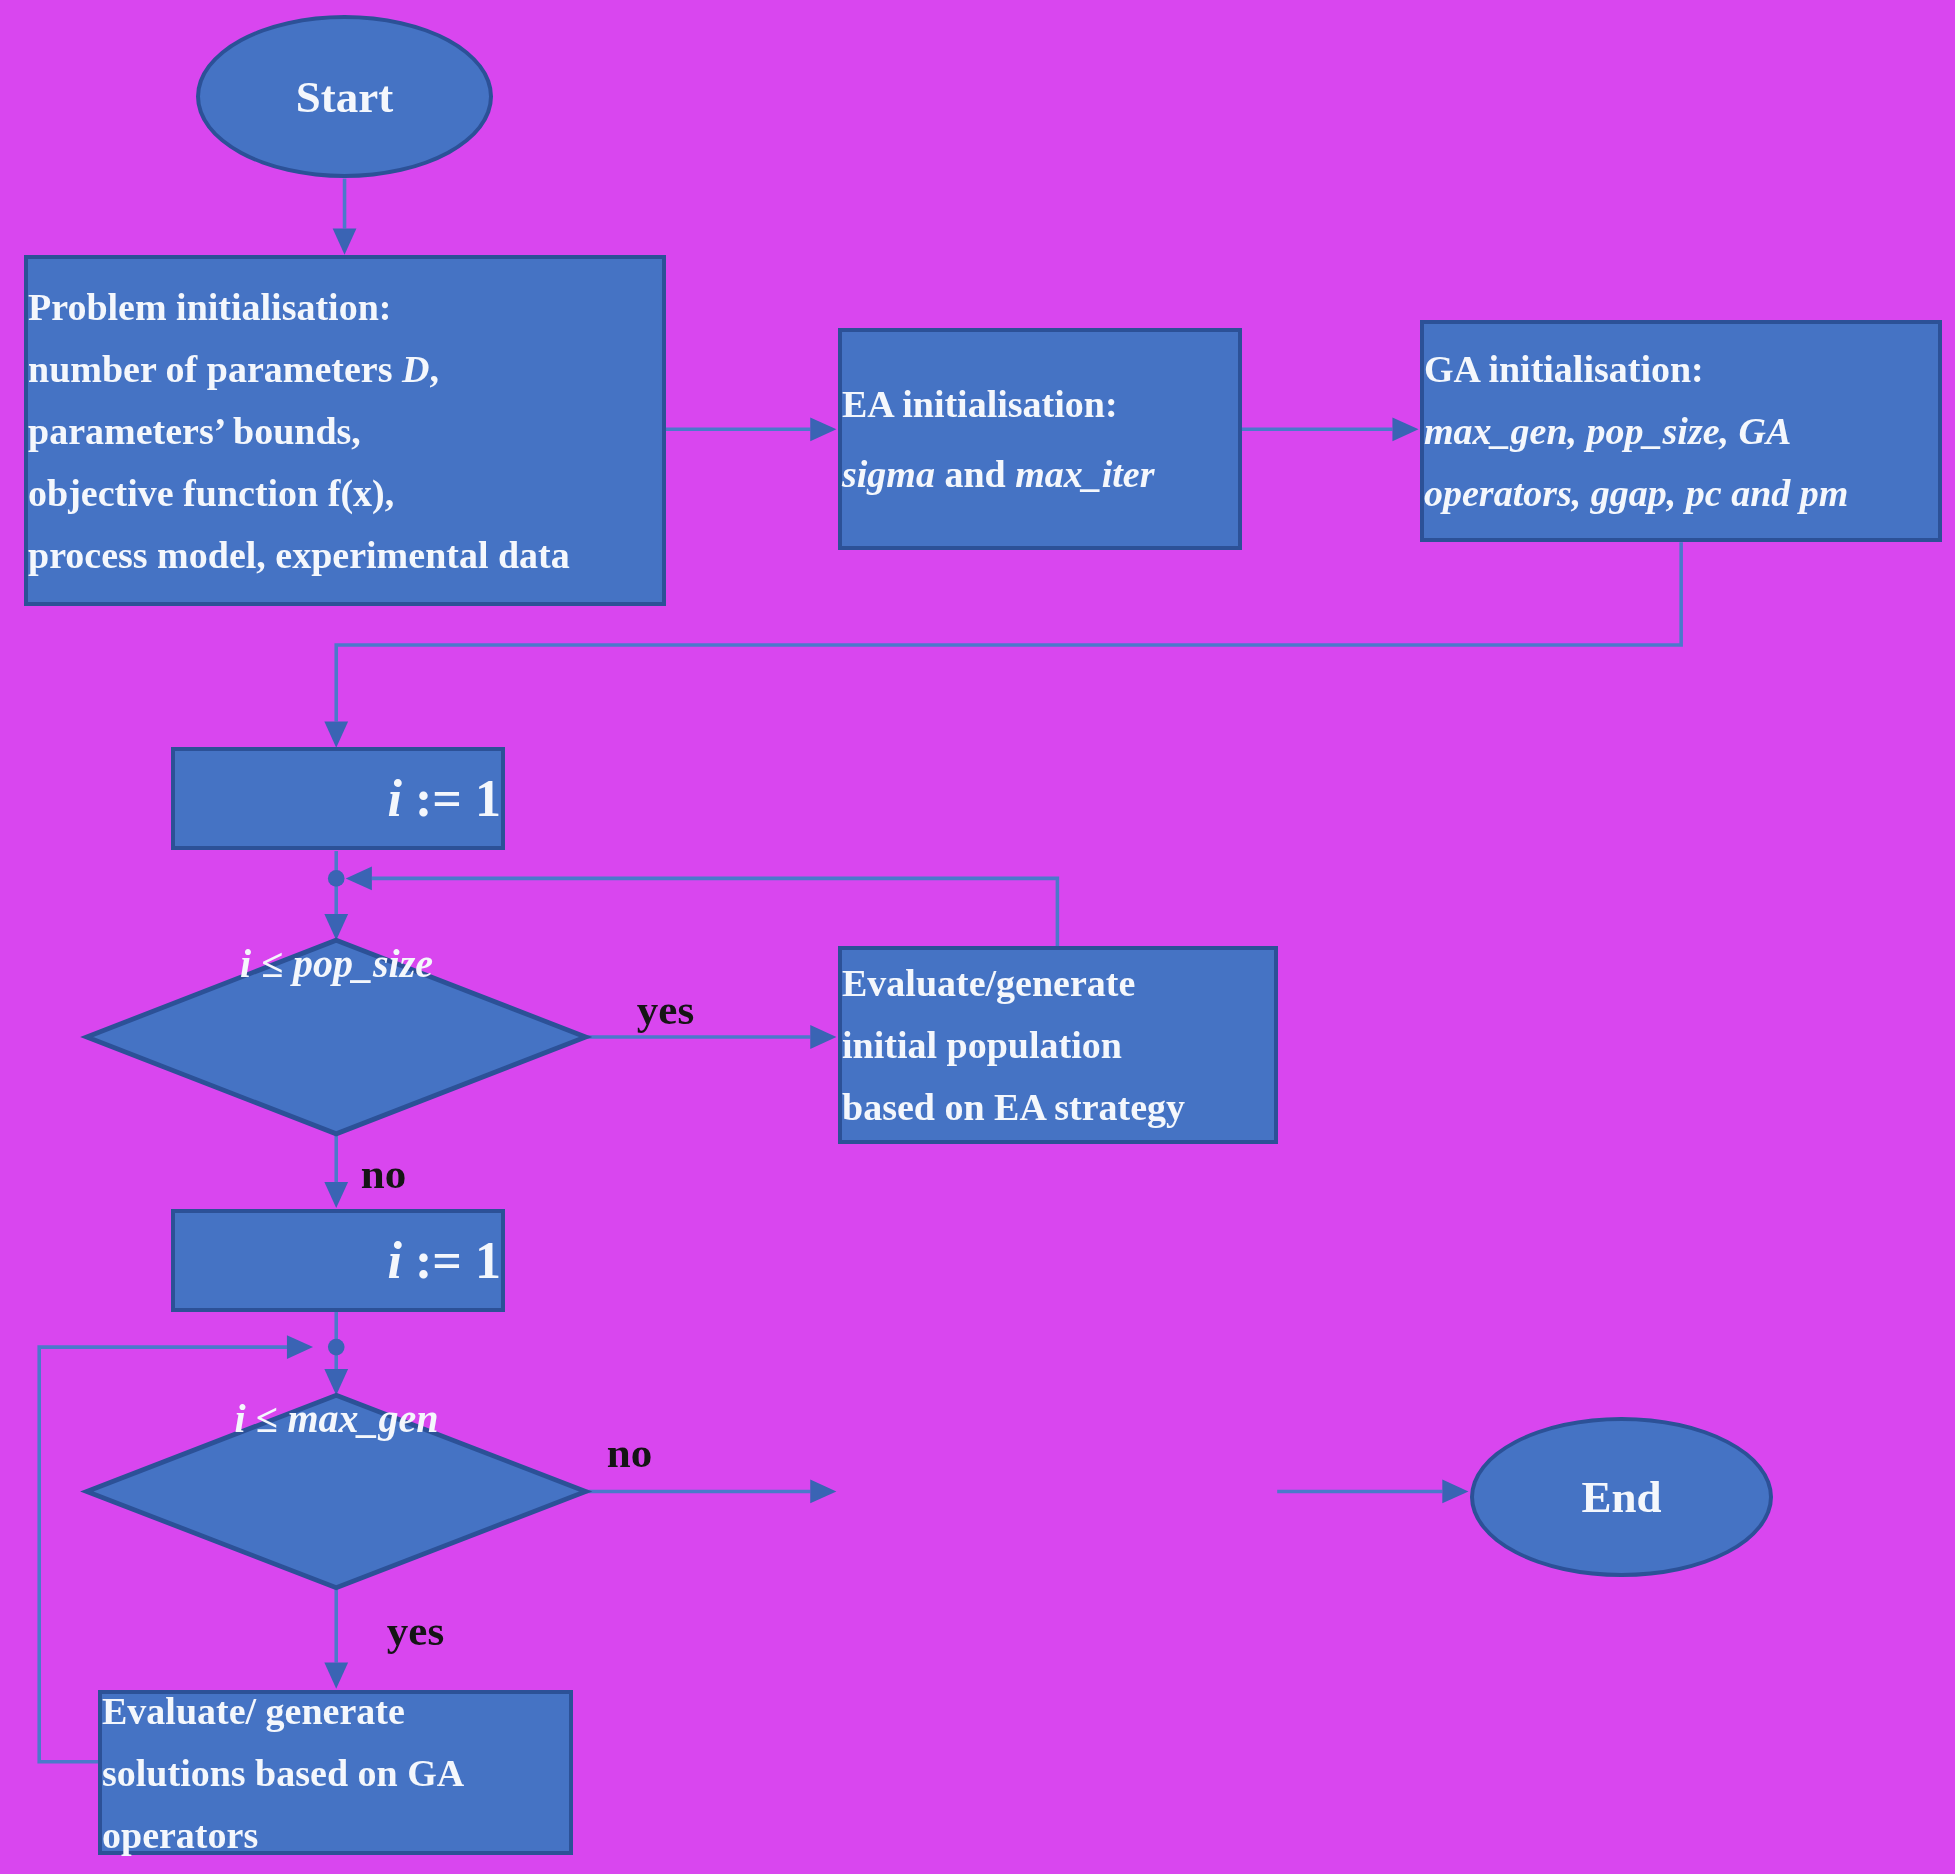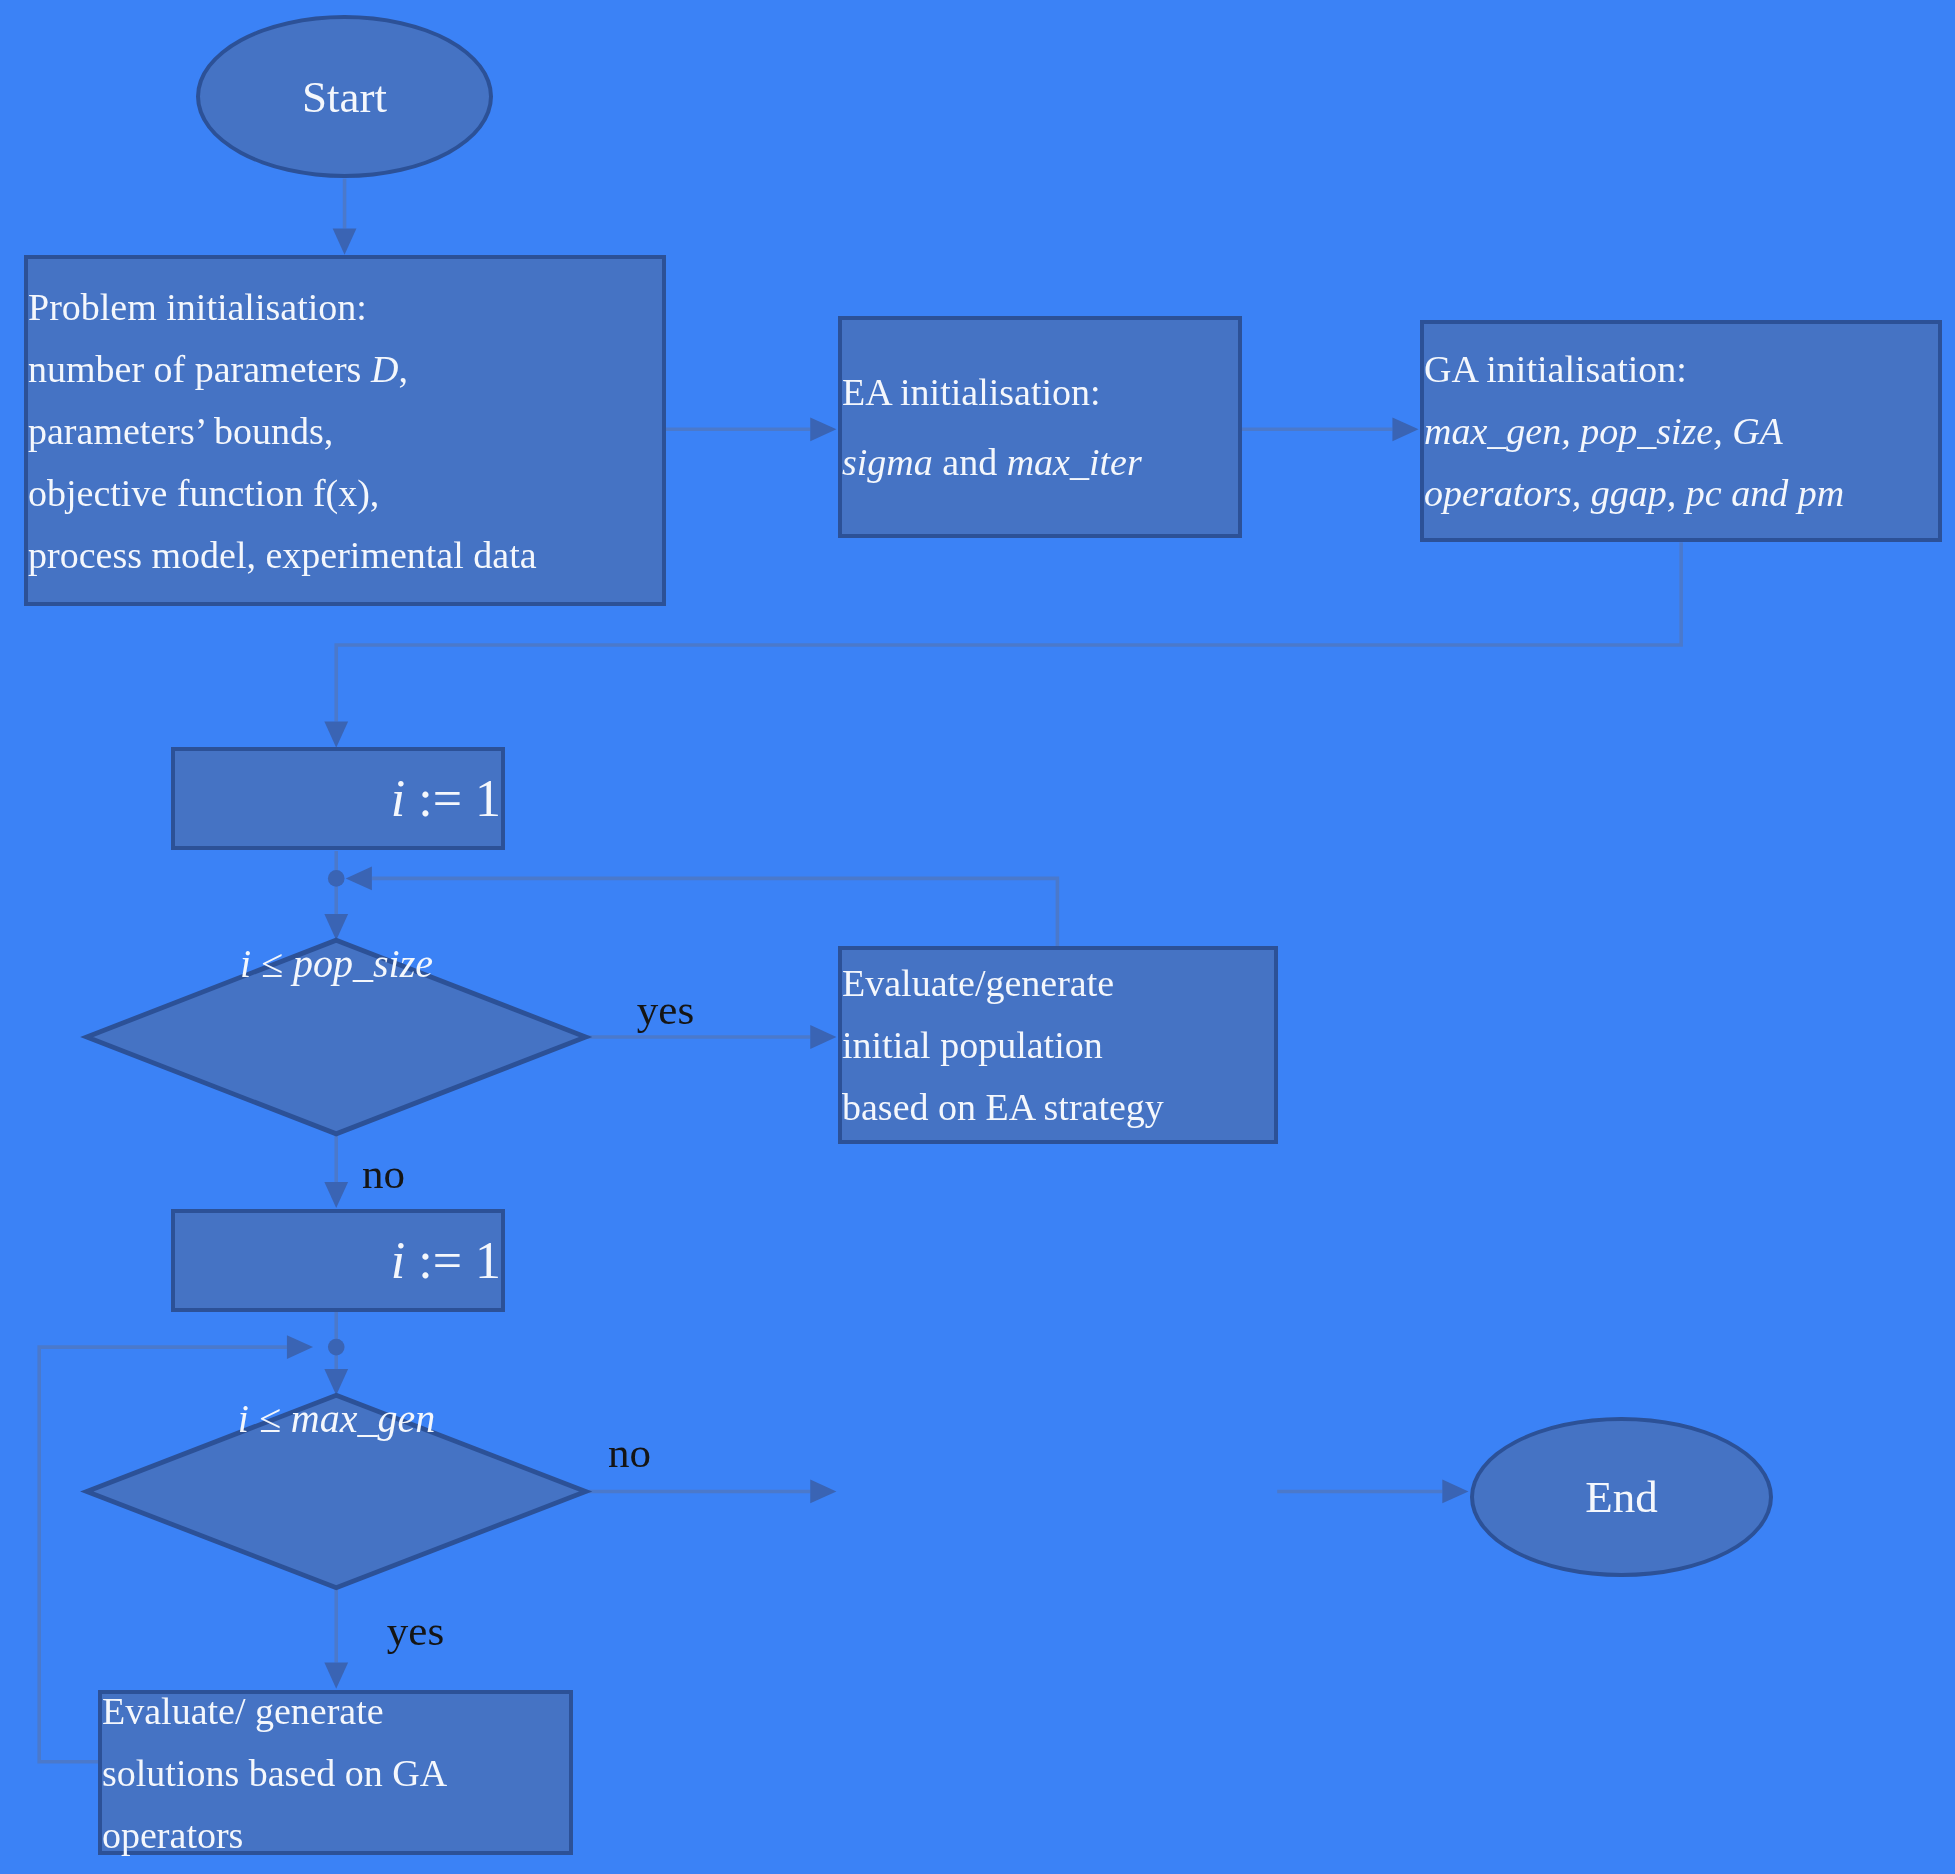--- a/index.html
+++ b/index.html
@@ -1,22 +1,23 @@
 <!DOCTYPE html>
 <html style="font-size:9.5px"><head>
 <meta charset="utf-8">
 <style>
   html,body{margin:0;padding:0;background:#ffffff;}
   #canvas{
     position:relative;
     width:1955px;
     height:1875px;
-    background:#3b82f6;
+    background:#d946ef;
     font-family:"Liberation Serif", serif;
     overflow:hidden;
+    font-weight:bold;
   }
   #wires{position:absolute;left:0;top:0;width:1955px;height:1875px;}
   .node{
     position:absolute;
     box-sizing:border-box;
     background:#4573C4;
     border:4.8px solid #2C5197;
     color:#F4F7FC;
   }
   .ellipse{
@@ -97,21 +98,21 @@
   </div>
 
   <div class="node textbox" style="left:24px;top:255px;width:642px;height:351px;">
     <div><span>Problem initialisation:</span></div>
     <div><span>number of parameters </span><span class="it">D</span><span>,</span></div>
     <div><span>parameters’ bounds,</span></div>
     <div><span>objective function f(x),</span></div>
     <div><span>process model, experimental data</span></div>
   </div>
 
-  <div class="node textbox" style="left:838px;top:316px;width:404px;height:222px;line-height:70px;">
+  <div class="node textbox" style="left:838px;top:328px;width:404px;height:222px;line-height:70px;">
     <div><span>EA initialisation:</span></div>
     <div><span class="it">sigma</span><span> and </span><span class="it">max_iter</span></div>
   </div>
 
   <div class="node textbox" style="left:1420px;top:320px;width:522px;height:222px;">
     <div><span>GA initialisation:</span></div>
     <div><span class="it">max_gen, pop_size, GA</span></div>
     <div><span class="it">operators, ggap, pc and pm</span></div>
   </div>
 

